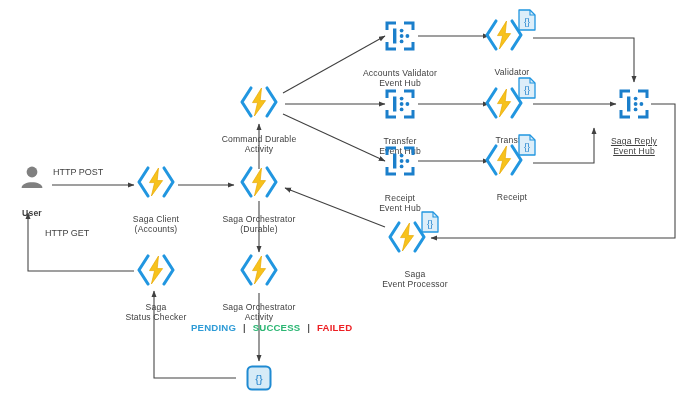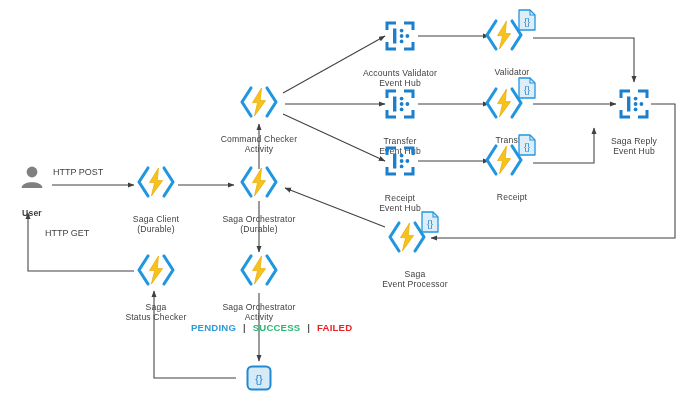--- a/index.html
+++ b/index.html
@@ -106,21 +106,21 @@
 
 <div class="node" style="left:116px;top:165px;width:80px;">
   <span class="iconwrap">
     <svg width="44" height="34" viewBox="0 0 44 34">
       <path d="M14,3 L5,17 L14,31" fill="none" stroke="#2196e0" stroke-width="3.1" stroke-linecap="round" stroke-linejoin="round"></path>
       <path d="M30,3 L39,17 L30,31" fill="none" stroke="#2196e0" stroke-width="3.1" stroke-linecap="round" stroke-linejoin="round"></path>
       <path d="M24.5,3 L15.5,17.6 L20.6,17.6 L17.4,31 L28.6,15.6 L23.2,15.6 Z" fill="#f7c21c" stroke="#e8a800" stroke-width=".7" stroke-linejoin="round"></path>
     </svg>
   </span>
   <span class="lbl">Saga Client
-(Durable)</span>
+(Accounts)</span>
 </div>
 
 <div class="node" style="left:213px;top:165px;width:92px;">
   <span class="iconwrap">
     <svg width="44" height="34" viewBox="0 0 44 34">
       <path d="M14,3 L5,17 L14,31" fill="none" stroke="#2196e0" stroke-width="3.1" stroke-linecap="round" stroke-linejoin="round"></path>
       <path d="M30,3 L39,17 L30,31" fill="none" stroke="#2196e0" stroke-width="3.1" stroke-linecap="round" stroke-linejoin="round"></path>
       <path d="M24.5,3 L15.5,17.6 L20.6,17.6 L17.4,31 L28.6,15.6 L23.2,15.6 Z" fill="#f7c21c" stroke="#e8a800" stroke-width=".7" stroke-linejoin="round"></path>
     </svg>
   </span>
@@ -129,21 +129,21 @@
 </div>
 
 <div class="node" style="left:205px;top:85px;width:108px;">
   <span class="iconwrap">
     <svg width="44" height="34" viewBox="0 0 44 34">
       <path d="M14,3 L5,17 L14,31" fill="none" stroke="#2196e0" stroke-width="3.1" stroke-linecap="round" stroke-linejoin="round"></path>
       <path d="M30,3 L39,17 L30,31" fill="none" stroke="#2196e0" stroke-width="3.1" stroke-linecap="round" stroke-linejoin="round"></path>
       <path d="M24.5,3 L15.5,17.6 L20.6,17.6 L17.4,31 L28.6,15.6 L23.2,15.6 Z" fill="#f7c21c" stroke="#e8a800" stroke-width=".7" stroke-linejoin="round"></path>
     </svg>
   </span>
-  <span class="lbl">Command Checker
+  <span class="lbl">Command Durable
 Activity</span>
 </div>
 
 <div class="node" style="left:116px;top:253px;width:80px;">
   <span class="iconwrap">
     <svg width="44" height="34" viewBox="0 0 44 34">
       <path d="M14,3 L5,17 L14,31" fill="none" stroke="#2196e0" stroke-width="3.1" stroke-linecap="round" stroke-linejoin="round"></path>
       <path d="M30,3 L39,17 L30,31" fill="none" stroke="#2196e0" stroke-width="3.1" stroke-linecap="round" stroke-linejoin="round"></path>
       <path d="M24.5,3 L15.5,17.6 L20.6,17.6 L17.4,31 L28.6,15.6 L23.2,15.6 Z" fill="#f7c21c" stroke="#e8a800" stroke-width=".7" stroke-linejoin="round"></path>
     </svg>
@@ -265,21 +265,21 @@
       <g transform="translate(36,1)">
         <path d="M1,1 L12,1 L17,6 L17,21 L1,21 Z" fill="#ddeef9" stroke="#2196e0" stroke-width="1.3" stroke-linejoin="round"></path>
         <path d="M12,1 L12,6 L17,6" fill="none" stroke="#2196e0" stroke-width="1.1"></path>
         <text x="9" y="16" font-family="Liberation Sans, sans-serif" font-size="9" fill="#1b7fcb" text-anchor="middle">{}</text>
       </g>
     </svg>
   </span>
   <span class="lbl">Receipt</span>
 </div>
 
-<div class="node" style="left:596px;top:87px;width:76px;">
+<div class="node" style="left:596px;top:87px;width:76px;text-decoration:underline;">
   <span class="iconwrap">
     <svg width="34" height="34" viewBox="0 0 34 34">
       <path d="M4,11 L4,4 L13,4" fill="none" stroke="#1b7fcb" stroke-width="3"></path>
       <path d="M21,4 L30,4 L30,11" fill="none" stroke="#1b7fcb" stroke-width="3"></path>
       <path d="M30,23 L30,30 L21,30" fill="none" stroke="#1b7fcb" stroke-width="3"></path>
       <path d="M13,30 L4,30 L4,23" fill="none" stroke="#1b7fcb" stroke-width="3"></path>
       <rect x="10" y="9.5" width="3.4" height="15" fill="#1b7fcb"></rect>
       <circle cx="18.6" cy="11.6" r="1.9" fill="#1b7fcb"></circle>
       <circle cx="18.6" cy="17" r="1.9" fill="#1b7fcb"></circle>
       <circle cx="18.6" cy="22.4" r="1.9" fill="#1b7fcb"></circle>

